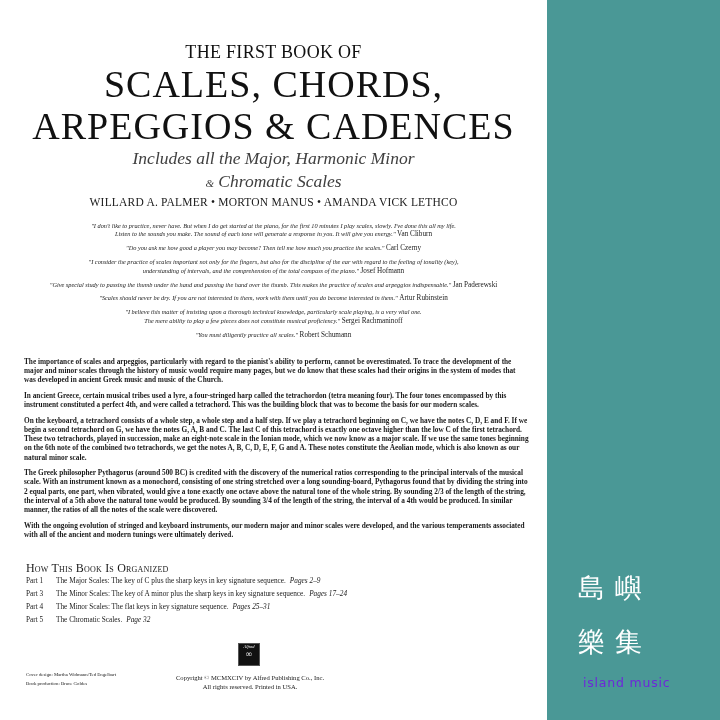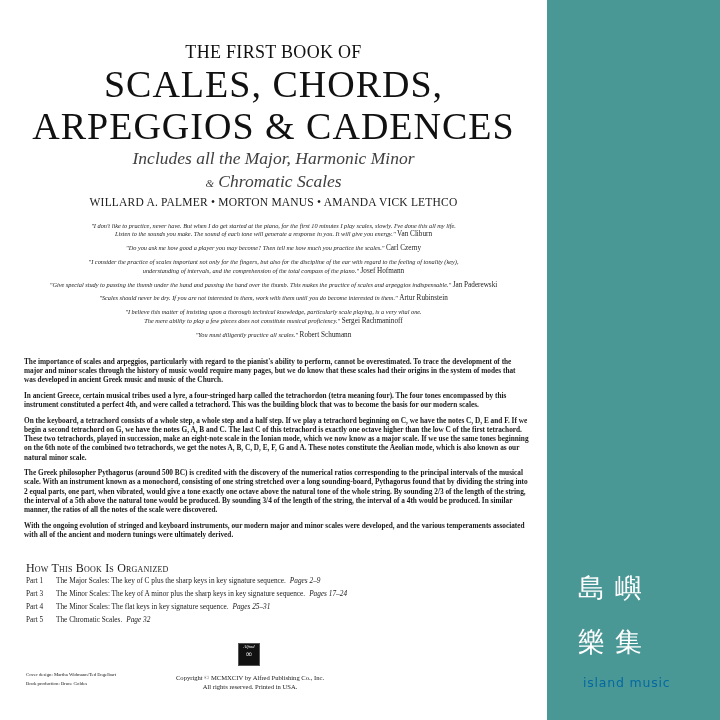--- a/index.html
+++ b/index.html
@@ -63,21 +63,21 @@
   .copyright {
     position: absolute; left: 160px; width: 180px; top: 673px; text-align: center; font-size: 6.6px; line-height: 9.2px;
   }
   .logo-cjk {
     position: absolute; left: 578px; color: #ffffff; font-family: "DejaVu Sans", sans-serif;
     font-size: 27px; line-height: 44px; letter-spacing: 10px; font-weight: 300;
   }
   .logo-row1 { top: 566px; }
   .logo-row2 { top: 620px; }
   .logo-en {
-    position: absolute; left: 583px; top: 675px; color: #0369a1;
+    position: absolute; left: 583px; top: 675px; color: #6d28d9;
     font-family: "DejaVu Sans", sans-serif; font-size: 12.5px; letter-spacing: 0.8px;
   }
 </style>
 </head>
 <body>
 
 <div class="page">
 
   <div class="title-small">THE FIRST BOOK OF</div>
   <div class="title-line t1">SCALES, CHORDS,</div>

